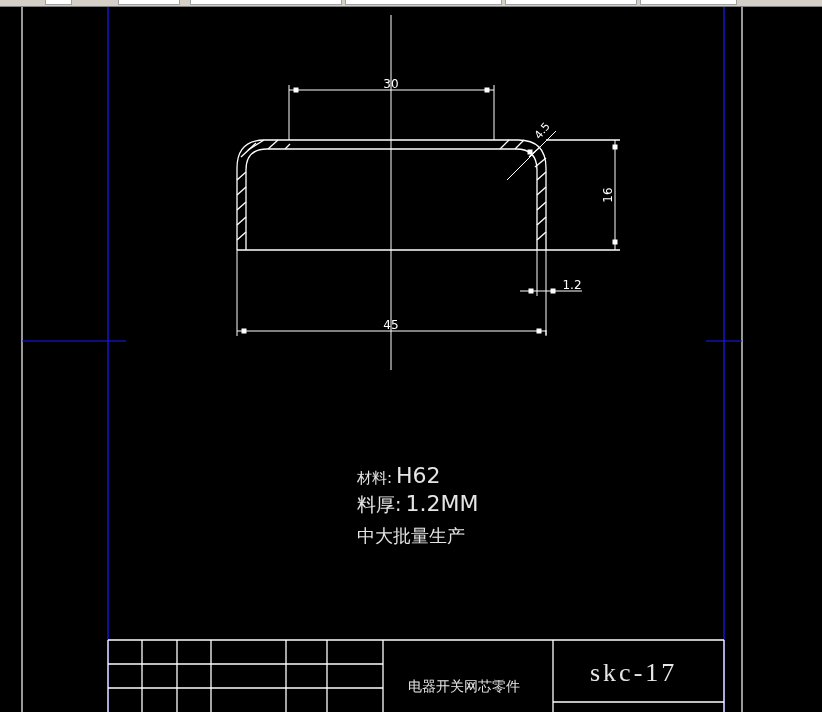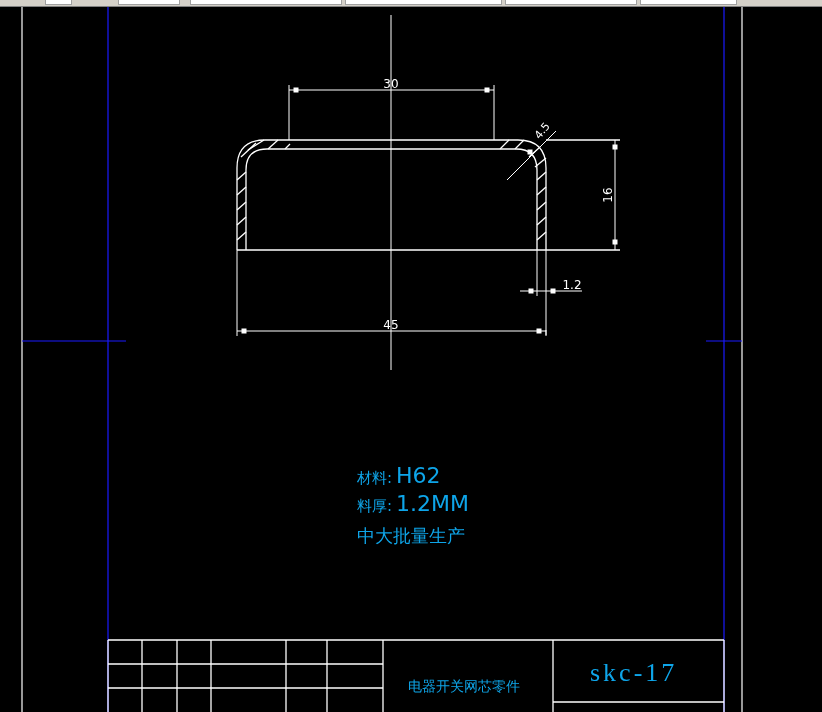--- a/index.html
+++ b/index.html
@@ -1,21 +1,21 @@
 <!DOCTYPE html>
 <html><head>
   <meta charset="utf-8">
   <style>
     html, body { margin: 0; padding: 0; background: #000; }
     body { width: 822px; height: 712px; position: relative; overflow: hidden; font-family: "DejaVu Sans", sans-serif; }
     .toolbar { position: absolute; left: 0; top: 0; width: 822px; height: 6px; background: #d4d0c8; border-bottom: 1px solid #808080; }
     .toolbar .field { position: absolute; top: 0; height: 4px; background: #fff; border: 1px solid #a0a0a0; border-top: none; }
     .canvas { position: absolute; left: 0; top: 7px; width: 822px; height: 502px; }
     svg text { font-family: "DejaVu Sans", sans-serif; fill: #fff; }
-    .overlay-text { position: absolute; color: #0ea5e9; white-space: nowrap; }
+    .overlay-text { position: absolute; color: #e5e5e5; white-space: nowrap; }
   </style>
 </head>
 <body>
 
 <div class="toolbar">
   <div class="field" style="left:45px;width:25px;"></div>
   <div class="field" style="left:118px;width:60px;"></div>
   <div class="field" style="left:190px;width:150px;"></div>
   <div class="field" style="left:345px;width:155px;"></div>
   <div class="field" style="left:505px;width:130px;"></div>
@@ -125,19 +125,19 @@
       <line x1="553" y1="640" x2="553" y2="712"></line>
       <line x1="724" y1="640" x2="724" y2="712"></line>
     </g>
   </svg>
 
   
   <div class="overlay-text" style="left:357px;top:456px;font-size:22px;">
     <span style="font-size:15px;">材料:</span><span style="margin-left:4px;">H62</span>
   </div>
   <div class="overlay-text" style="left:357px;top:484px;font-size:22px;">
-    <span style="font-size:15px;">料厚:</span><span style="margin-left:4px;">1.2MM</span>
+    <span style="font-size:19px;">料厚:</span><span style="margin-left:4px;">1.2MM</span>
   </div>
   <div class="overlay-text" style="left:357px;top:517px;font-size:18px;">中大批量生产</div>
 
   <div class="overlay-text" style="left:408px;top:671px;font-size:14px;font-family:Liberation Mono, monospace;">电器开关网芯零件</div>
   <div class="overlay-text" style="left:590px;top:651px;font-size:26px;letter-spacing:3px;font-family:Liberation Serif, serif;font-weight:200;">skc-17</div>
 </div>
 
 </body></html>

